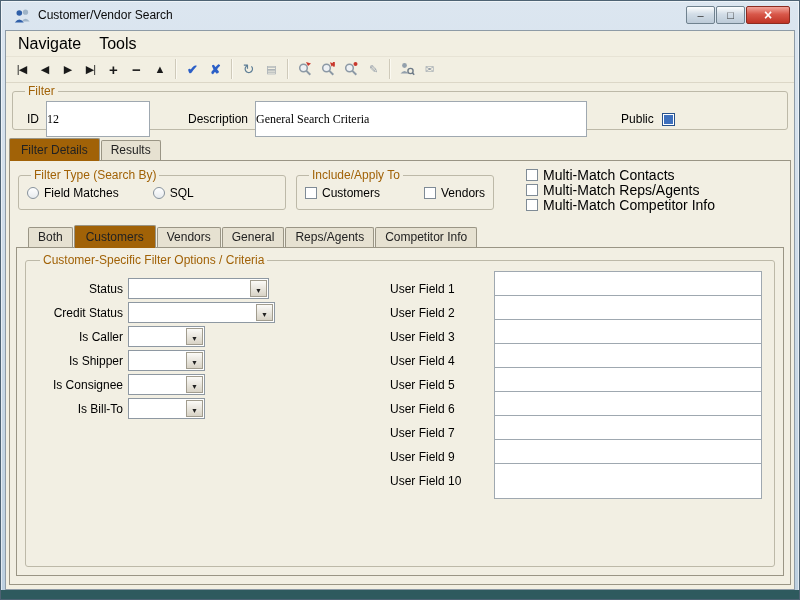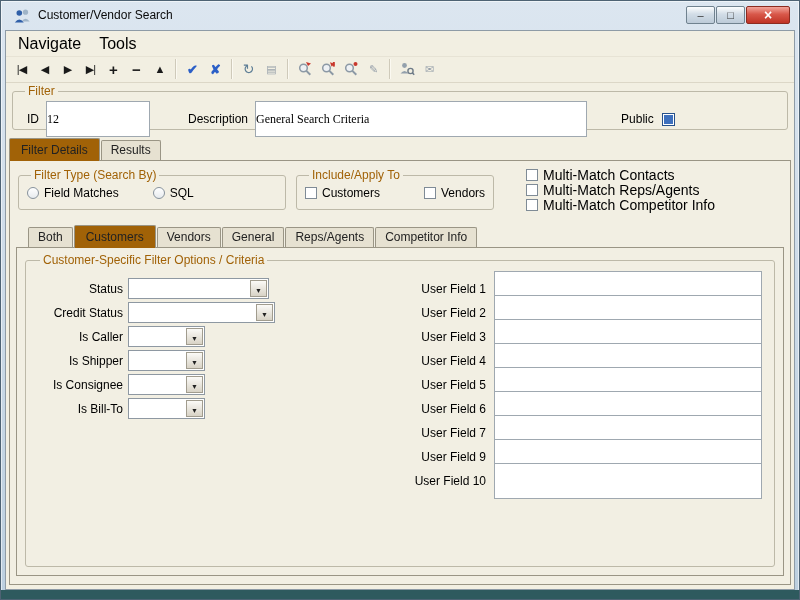--- a/index.html
+++ b/index.html
@@ -81,21 +81,21 @@
   .tabpanel-inner { flex:1; margin:0 6px 8px; border:1px solid #9a9585; background:#f2efe3;
     padding:5px 8px 8px; min-height:0; }
   .custbox { height:100%; padding:1px 6px 5px; }
   .custbox legend { margin-left:8px; }
 
   .cols { display:flex; padding-top:9px; }
   .colL { width:358px; }
   .colR { flex:1; }
   .frow { display:flex; align-items:center; height:23px; margin-bottom:1px; font-size:12px; }
   .lblL { width:96px; text-align:right; padding-right:5px; }
-  .lblR { width:104px; text-align:right; padding-right:8px; }
+  .lblR { width:104px; padding-right:8px; }
   .tbu { width:268px; }
 
   .combo { display:flex; align-items:stretch; height:21px; border:1px solid #8e98a2; background:#fff; }
   .combo .sp { flex:1; font-size:12px; padding:2px 3px; overflow:hidden; }
   .cbtn { width:17px; margin:1px; background:linear-gradient(#fbfaf7,#d8d3c6);
     border:1px solid #a19c8e; display:flex; align-items:center; justify-content:center; flex:none; }
   .ar::before { content:"▼"; font-size:7px; color:#222; }
   .w141 { width:141px; } .w147 { width:147px; } .w77 { width:77px; }
 </style>
 </head>

